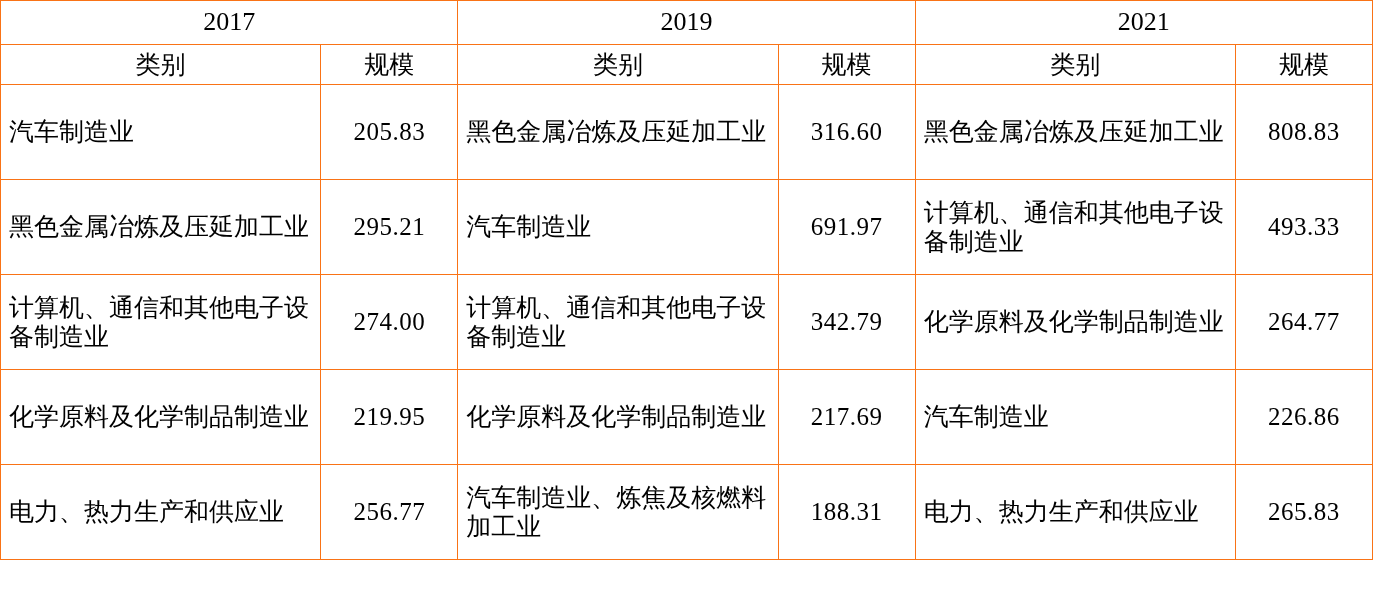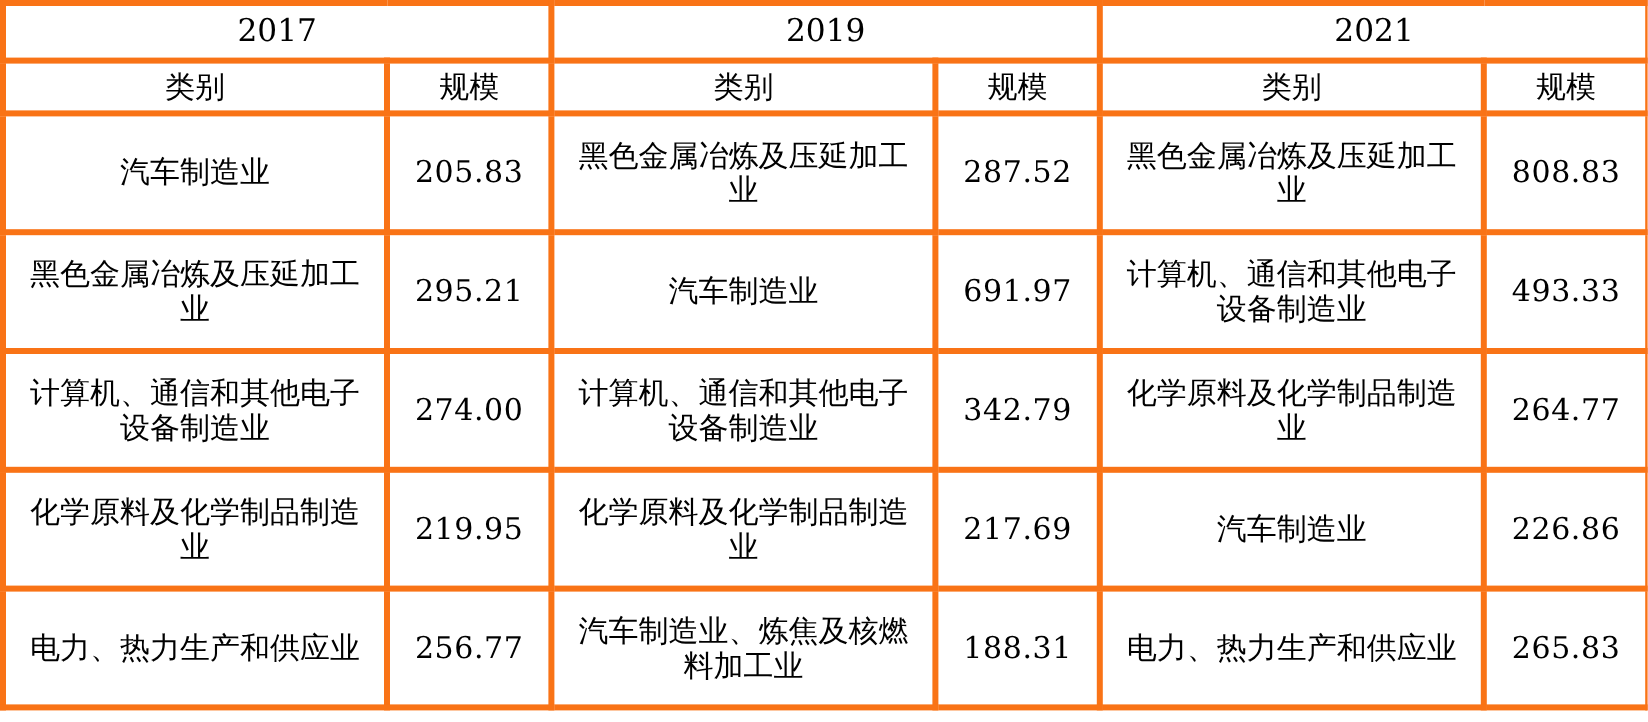--- a/index.html
+++ b/index.html
@@ -22,27 +22,28 @@
     padding: 0;
   }
   table.data-table {
     border-collapse: collapse;
     table-layout: fixed;
     width: 1373px;
     margin: 0;
   }
   table.data-table td,
   table.data-table th {
-    border: 5px solid #f97316;
+    border: 1px solid #f97316;
     padding: 4px 8px;
     font-weight: normal;
     font-size: 25px;
     line-height: 1.18;
     vertical-align: middle;
     word-break: break-word;
+    font-family: Liberation Serif, serif;
   }
   table.data-table tr.year-row td {
     text-align: center;
     padding-top: 6px;
     padding-bottom: 6px;
     font-size: 26px;
   }
   table.data-table tr.sub-row td {
     text-align: center;
     padding-top: 5px;
@@ -55,21 +56,20 @@
   td.val {
     text-align: center;
     font-family: "DejaVu Serif", "Liberation Serif", serif;
     letter-spacing: 0.5px;
   }
   
   col.c-cat { width: 320px; }
   col.c-val { width: 137px; }
   .body-row td {
     height: 86px;
-    text-align: center;
   }
 </style>
 </head>
 <body>
 
 <div class="sheet">
   <table class="data-table">
     <colgroup>
       <col class="c-cat">
         <col class="c-val">
@@ -90,21 +90,21 @@
         <td>类别</td>
         <td>规模</td>
         <td>类别</td>
         <td>规模</td>
       </tr>
 
       <tr class="body-row">
         <td class="cat">汽车制造业</td>
         <td class="val">205.83</td>
         <td class="cat">黑色金属冶炼及压延加工业</td>
-        <td class="val">287.52</td>
+        <td class="val">316.60</td>
         <td class="cat">黑色金属冶炼及压延加工业</td>
         <td class="val">808.83</td>
       </tr>
 
       <tr class="body-row">
         <td class="cat">黑色金属冶炼及压延加工业</td>
         <td class="val">295.21</td>
         <td class="cat">汽车制造业</td>
         <td class="val">691.97</td>
         <td class="cat">计算机、通信和其他电子设备制造业</td>

